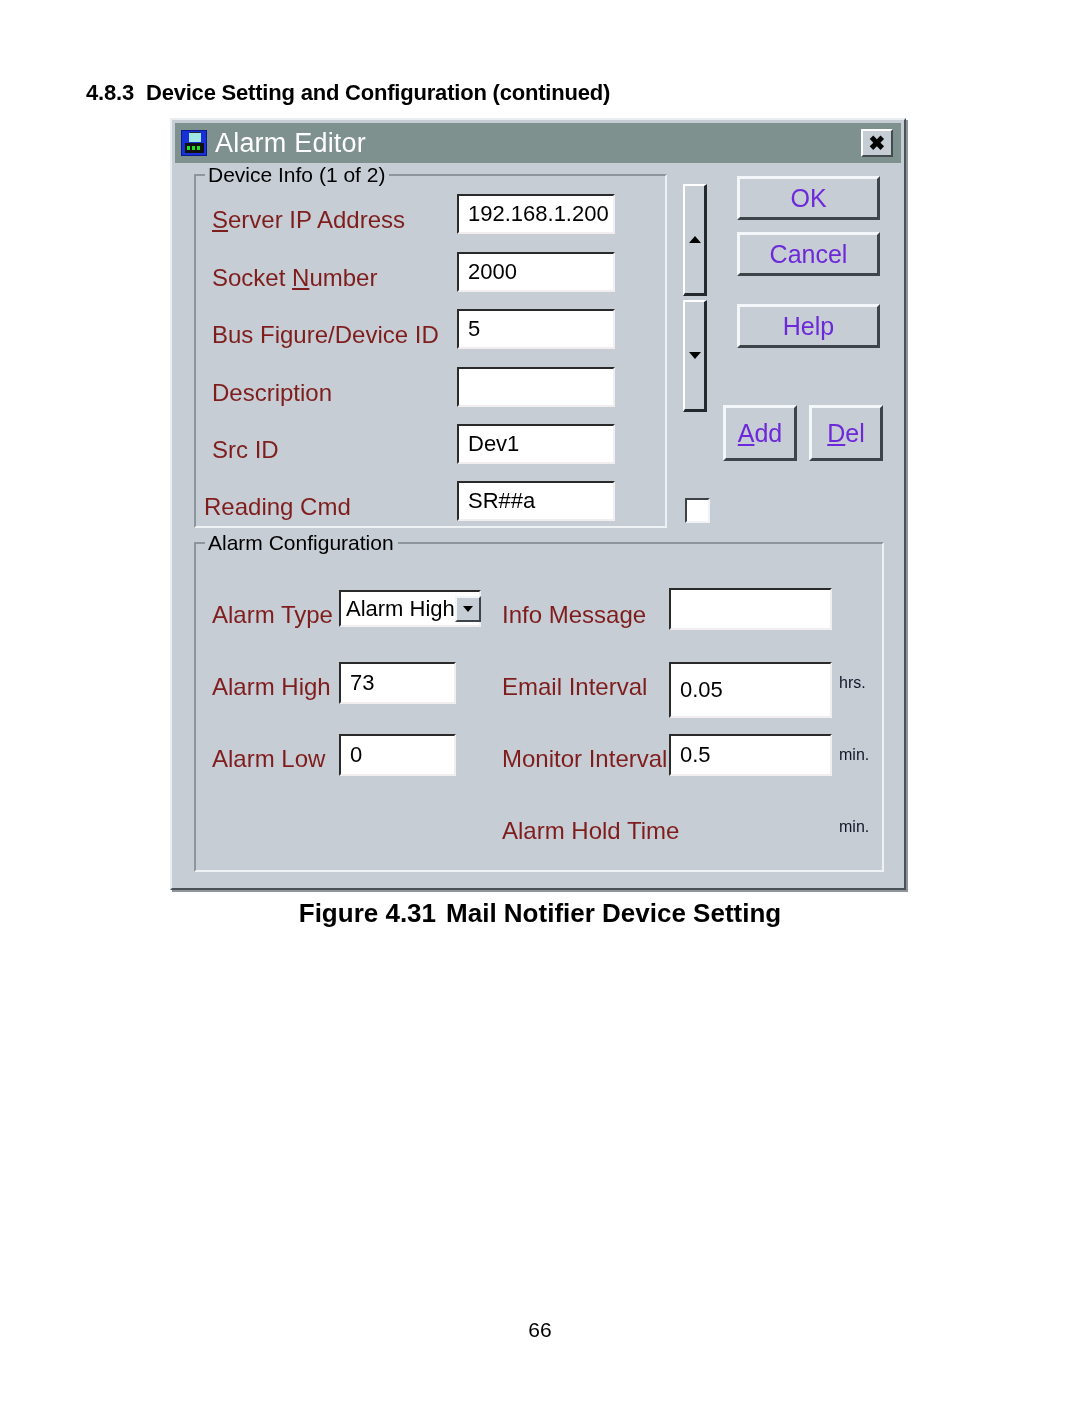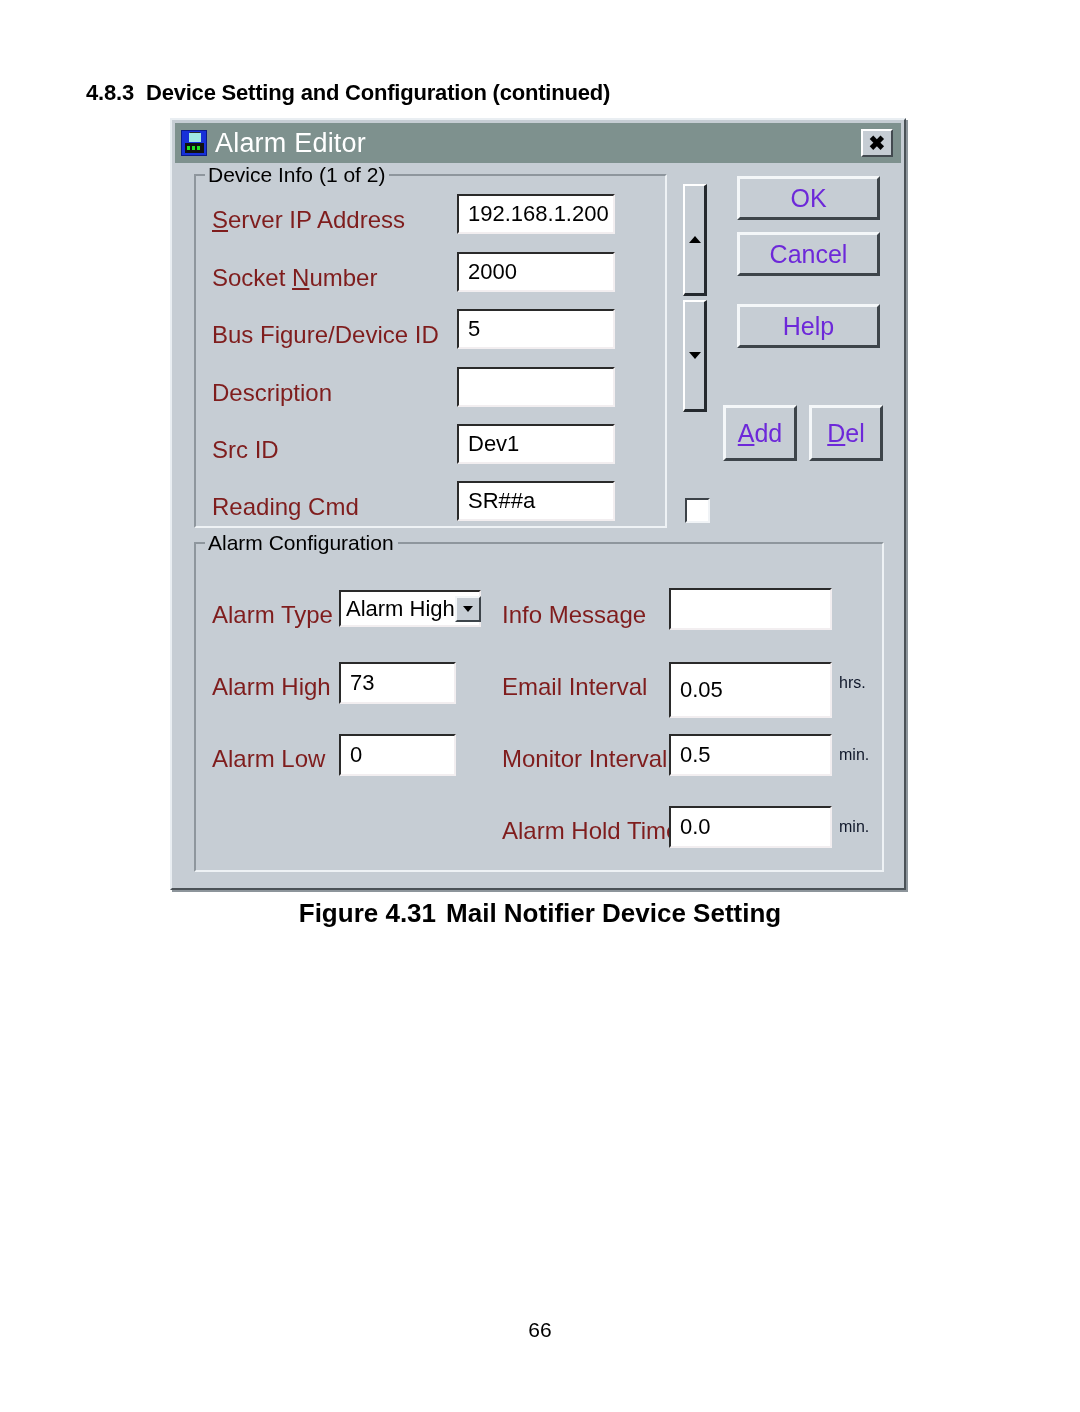--- a/index.html
+++ b/index.html
@@ -366,21 +366,21 @@
 
   <div class="field-label" style="left:40px; top:203px;">Bus Figure/Device ID</div>
   <div class="textbox" style="left:285px; top:189px; width:158px; height:40px;">5</div>
 
   <div class="field-label" style="left:40px; top:261px;">Description</div>
   <div class="textbox" style="left:285px; top:247px; width:158px; height:40px;"></div>
 
   <div class="field-label" style="left:40px; top:318px;">Src ID</div>
   <div class="textbox" style="left:285px; top:304px; width:158px; height:40px;">Dev1</div>
 
-  <div class="field-label" style="left:40px; top:375px;">Reading Cmd</div>
+  <div class="field-label" style="left:32px; top:375px;">Reading Cmd</div>
   <div class="textbox" style="left:285px; top:361px; width:158px; height:40px;">SR##a</div>
 
   <div class="spin-btn" style="left:511px; top:64px; width:24px; height:112px;">
     <span class="arrow-up"></span>
   </div>
   <div class="spin-btn" style="left:511px; top:180px; width:24px; height:112px;">
     <span class="arrow-down"></span>
   </div>
 
   <div class="btn" style="left:565px; top:56px; width:143px; height:44px;">OK</div>
@@ -423,21 +423,20 @@
   <div class="unit" style="left:667px; top:555px;">hrs.</div>
 
   <div class="field-label" style="left:40px; top:627px;">Alarm Low</div>
   <div class="textbox" style="left:167px; top:614px; width:117px; height:42px;">0</div>
 
   <div class="field-label" style="left:330px; top:627px;">Monitor Interval</div>
   <div class="textbox" style="left:497px; top:614px; width:163px; height:42px;">0.5</div>
   <div class="unit" style="left:667px; top:627px;">min.</div>
 
   <div class="field-label" style="left:330px; top:699px;">Alarm Hold Time</div>
-  <div class="textbox" style="left:497px; top:686px; width:163px; height:42px;">0.0</div>
   <div class="unit" style="left:667px; top:699px;">min.</div>
 
 </div>
 
 <div class="figure-caption">
   <span class="fig-num">Figure 4.31</span><span>Mail Notifier Device Setting</span>
 </div>
 
 <div class="page-number">66</div>
 

